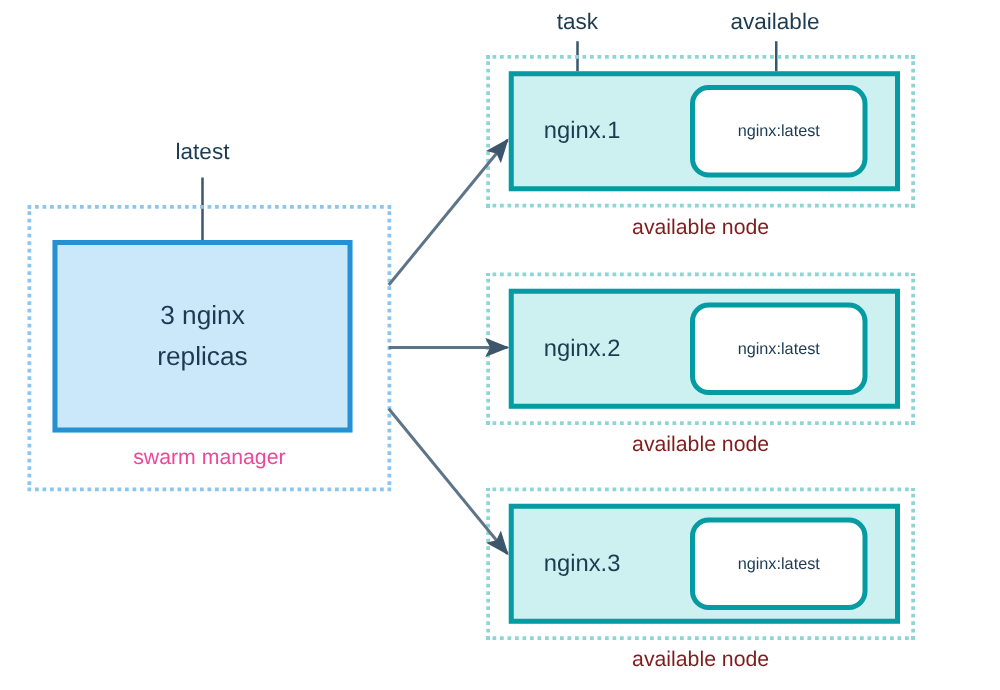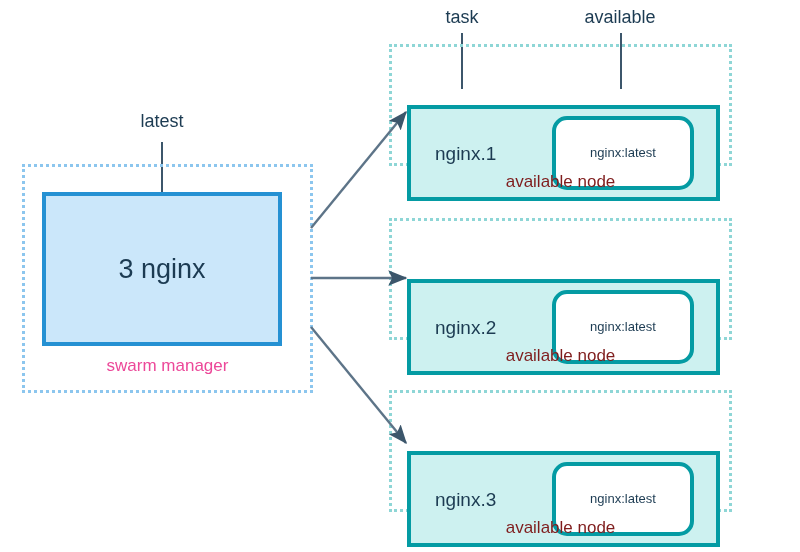--- a/index.html
+++ b/index.html
@@ -55,21 +55,21 @@
     width: 240px;
     height: 154px;
     box-sizing: border-box;
     border: 4px solid #2591d3;
     background: #cbe7fa;
     display: flex;
     align-items: center;
     justify-content: center;
   }
   #service-box .box-text {
-    font-size: 27px;
+    font-size: 21px;
     line-height: 33px;
     text-align: center;
     color: #1c3b52;
   }
   .group-caption {
     position: absolute;
     font-size: 17px;
     line-height: 20px;
     color: #ec4899;
     text-align: center;
@@ -86,21 +86,20 @@
     border: 3px dotted #8ed6d6;
   }
   .task-box {
     position: absolute;
     left: 407px;
     width: 313px;
     height: 96px;
     box-sizing: border-box;
     border: 4px solid #049ba3;
     background: #cdf1f0;
-    margin-top: 48px;
   }
   .task-label {
     position: absolute;
     left: 24px;
     top: 50%;
     transform: translateY(-50%);
     font-size: 19px;
     line-height: 23px;
     color: #1c3b52;
     white-space: nowrap;
@@ -159,20 +158,21 @@
   <div class="leader-line" style="left:461px; top:33px; height:56px;"></div>
 
   <div class="callout-label" style="left:540px; top:2px; width:160px;">available</div>
   <div class="leader-line" style="left:620px; top:33px; height:56px;"></div>
 
   <div id="service-group"></div>
 
   <div id="service-box">
     <div class="box-text">
       <span>3 nginx</span><br>
+      <span>replicas</span>
     </div>
   </div>
 
   <div class="group-caption" style="left:22px; top:356px; width:291px;">swarm manager</div>
 
   <div class="node-group" style="top:44px;"></div>
   <div class="task-box" style="top:57px;">
     <div class="task-label">nginx.1</div>
     <div class="container-box">
       <span class="container-label">nginx:latest</span>

